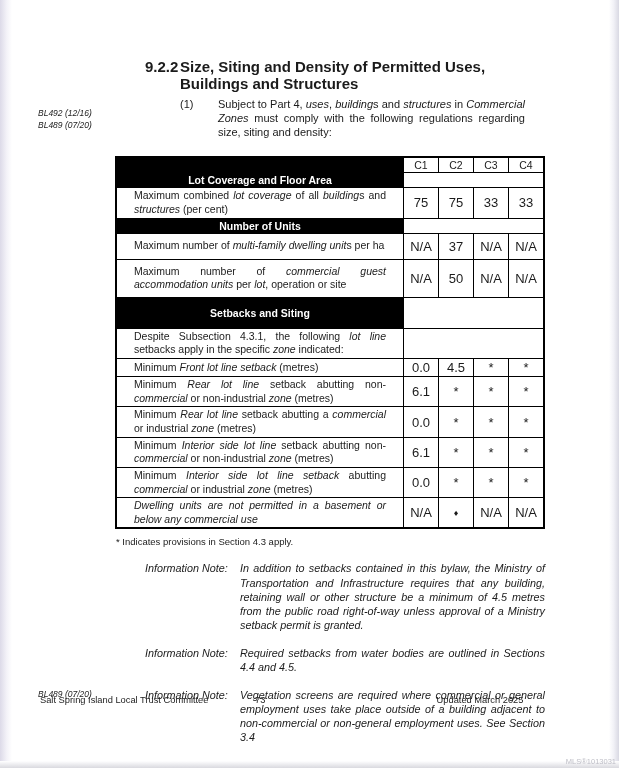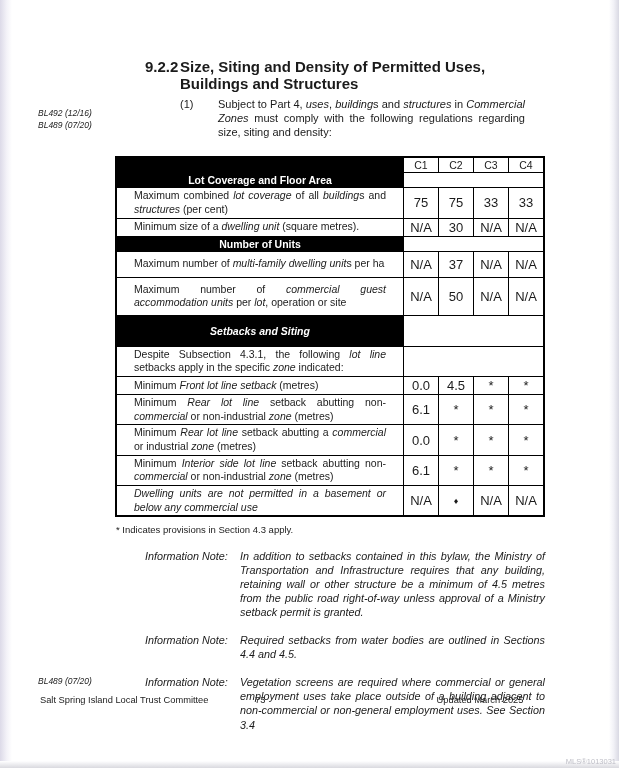--- a/index.html
+++ b/index.html
@@ -28,21 +28,21 @@
   table.regs{border-collapse:collapse;border:2px solid #000;width:430px;margin-top:17px;table-layout:auto;}
   table.regs td{border:1px solid #000;vertical-align:middle;}
   td.blackcell{background:#000;}
   td.colhead{font-weight:normal;text-align:center;font-size:10.5px;width:30px;padding:1px 2px;}
   td.seccell{background:#000;color:#fff;font-weight:bold;text-align:center;font-size:10.5px;padding:1px 0;}
   td.merged{background:#fff;}
   td.labelcell{font-size:10.5px;text-align:justify;padding:1px 17px;line-height:1.3;}
   td.valcell{text-align:center;font-size:13px;width:30px;padding:1px 2px;}
   td.valcell.diamond{font-size:9px;}
   tr.roomy td{padding-top:5px;padding-bottom:5px;}
-  tr.tall td{height:28px;font-style:italic;}
+  tr.tall td{height:28px;}
   .footnote{font-size:9.5px;margin-top:7px;margin-left:1px;}
   .note{display:flex;margin-left:30px;margin-top:14px;font-size:10.8px;font-style:italic;
     line-height:1.3;position:relative;}
   .note-label{flex:0 0 95px;}
   .note-body{flex:1;text-align:justify;}
   .note-margin{position:absolute;left:-107px;top:1px;font-size:8.5px;font-style:italic;color:#222;}
   .footer{position:absolute;left:40px;top:694px;width:500px;display:flex;
     align-items:flex-start;font-size:9.3px;line-height:1.45;color:#222;}
   .footer-left{flex:0 0 215px;}
   .footer-center{flex:1;text-align:left;}
@@ -88,27 +88,20 @@
           <td class="merged" colspan="4"></td>
         </tr>
         <tr>
           <td class="labelcell"><span>Maximum combined </span><i>lot coverage</i><span> of all </span><i>building</i><span>s and </span><i>structures</i><span> (per cent)</span></td>
           <td class="valcell">75</td>
           <td class="valcell">75</td>
           <td class="valcell">33</td>
           <td class="valcell">33</td>
         </tr>
         <tr>
-          <td class="labelcell"><span>Minimum size of a </span><i>dwelling unit</i><span> (square metres).</span></td>
-          <td class="valcell">N/A</td>
-          <td class="valcell">30</td>
-          <td class="valcell">N/A</td>
-          <td class="valcell">N/A</td>
-        </tr>
-        <tr>
           <td class="seccell">Number of Units</td>
           <td class="merged" colspan="4"></td>
         </tr>
         <tr class="roomy">
           <td class="labelcell"><span>Maximum number of </span><i>multi-family dwelling unit</i><span>s per ha</span></td>
           <td class="valcell">N/A</td>
           <td class="valcell">37</td>
           <td class="valcell">N/A</td>
           <td class="valcell">N/A</td>
         </tr>
@@ -149,20 +142,27 @@
           <td class="valcell">*</td>
         </tr>
         <tr>
           <td class="labelcell"><span>Minimum </span><i>Interior side lot line</i><span> setback abutting non-</span><i>commercial</i><span> or non-industrial </span><i>zone</i><span> (metres)</span></td>
           <td class="valcell">6.1</td>
           <td class="valcell">*</td>
           <td class="valcell">*</td>
           <td class="valcell">*</td>
         </tr>
         <tr>
+          <td class="labelcell"><span>Minimum </span><i>Interior side lot line setback</i><span> abutting </span><i>commercial</i><span> or industrial </span><i>zone</i><span> (metres)</span></td>
+          <td class="valcell">0.0</td>
+          <td class="valcell">*</td>
+          <td class="valcell">*</td>
+          <td class="valcell">*</td>
+        </tr>
+        <tr>
           <td class="labelcell"><i>Dwelling unit</i><i>s are not permitted in a </i><i>basement</i><i> or below any </i><i>commercial use</i></td>
           <td class="valcell">N/A</td>
           <td class="valcell diamond">♦</td>
           <td class="valcell">N/A</td>
           <td class="valcell">N/A</td>
         </tr>
       </tbody>
   </table>
 
   <div class="footnote">* Indicates provisions in Section 4.3 apply.</div>

